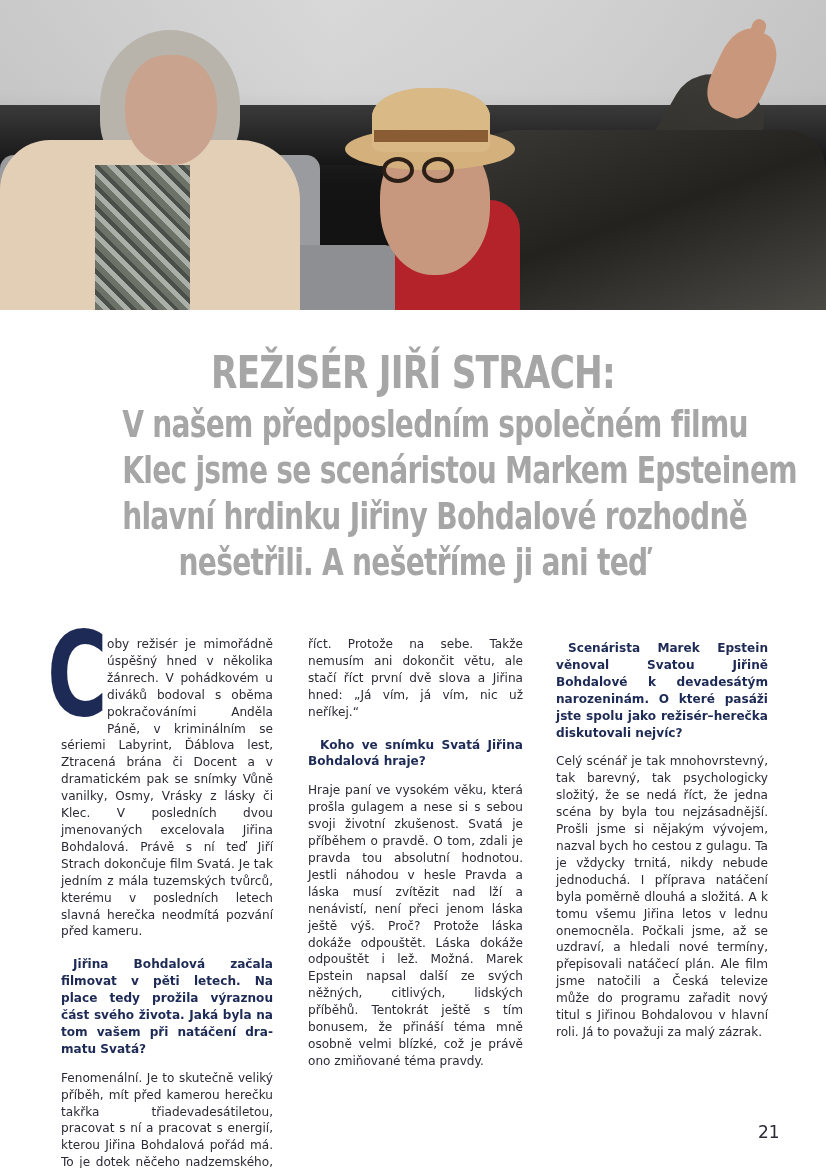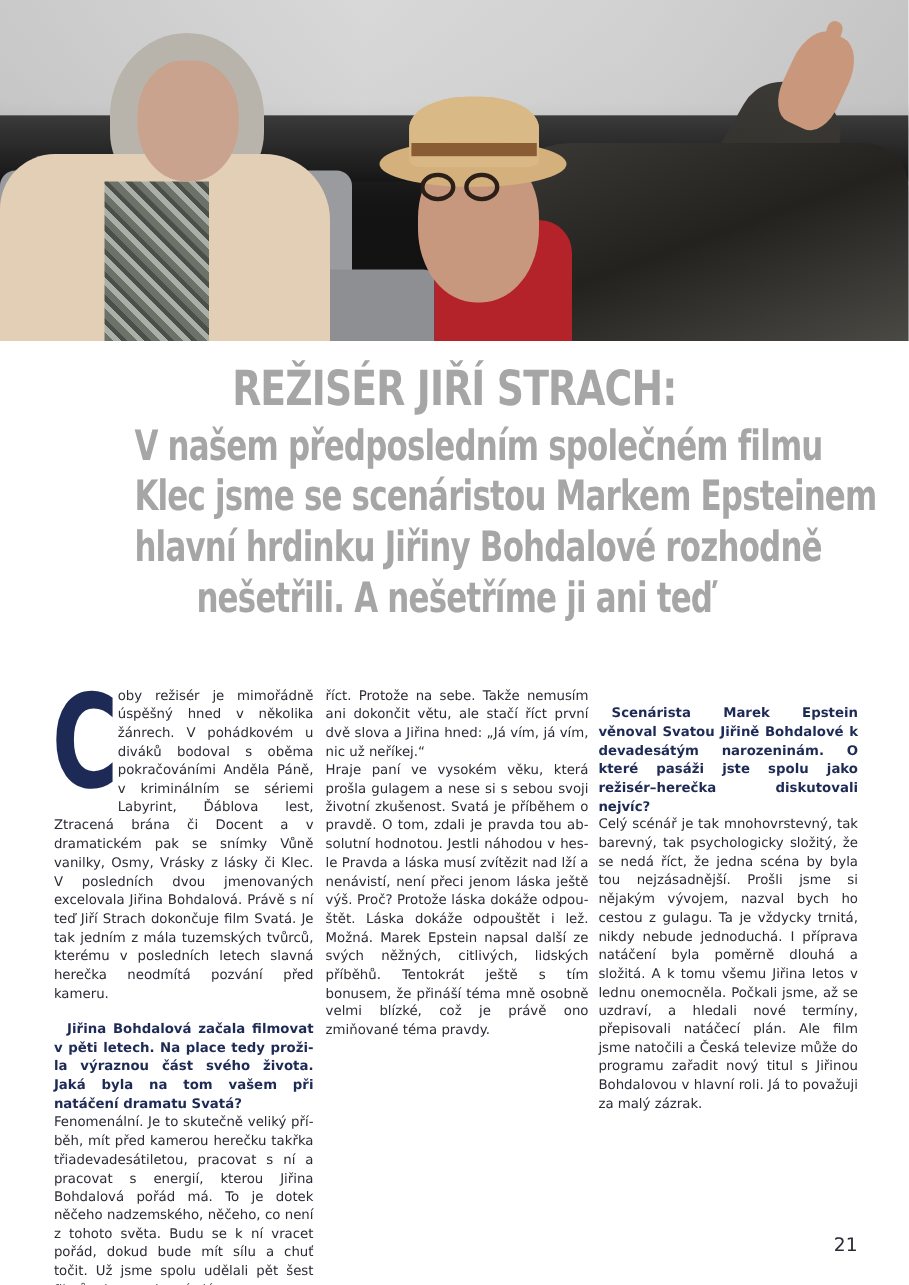--- a/index.html
+++ b/index.html
@@ -26,32 +26,32 @@
   .m-finger { position: absolute; left: 745px; top: 18px; width: 14px; height: 60px; background: #c9987c; border-radius: 8px; transform: rotate(18deg); }
   .m-hood { position: absolute; left: 395px; top: 200px; width: 125px; height: 110px; background: #b4232a; border-radius: 30px 30px 0 0; }
   .m-face { position: absolute; left: 380px; top: 135px; width: 110px; height: 140px; background: #c8987e; border-radius: 45% 45% 48% 48%; }
   .m-hat-brim { position: absolute; left: 345px; top: 128px; width: 170px; height: 42px; background: #d3b07c; border-radius: 50%; }
   .m-hat-crown { position: absolute; left: 372px; top: 88px; width: 118px; height: 64px; background: #d9b886; border-radius: 45% 45% 10% 10%; }
   .m-hat-band { position: absolute; left: 374px; top: 130px; width: 114px; height: 12px; background: #8a5c33; }
   .m-glasses { position: absolute; left: 378px; top: 157px; width: 80px; height: 28px; }
   .m-glasses span { position: absolute; top: 0; width: 32px; height: 26px; border: 4px solid #2b1f18; border-radius: 50%; box-sizing: border-box; }
 
   
-  .headline { position: absolute; left: 20px; top: 326px; width: 786px; text-align: center; color: #a6a6a6;
+  .headline { position: absolute; left: 20px; top: 345px; width: 786px; text-align: center; color: #a6a6a6;
               font-family: "DejaVu Sans", sans-serif; font-weight: bold; }
   .headline .h1 { font-size: 44px; line-height: 56px; letter-spacing: -1px; transform: scaleX(.78); transform-origin: center; display: block; }
   .headline .h2 { font-size: 38px; line-height: 46px; letter-spacing: -1px; display: block; transform: scaleX(.74); transform-origin: center; white-space: nowrap; }
 
   
   .col { position: absolute; top: 624px; width: 236px; font-family: "DejaVu Sans", sans-serif; font-size: 12.1px;
          line-height: 16.9px; color: #2b2b36; text-align: justify; hyphens: manual; }
   .col1 { left: 49px; }
   .col2 { left: 296px; width: 239px; }
   .col3 { left: 544px; width: 236px; }
-  .col p { margin: 0; }
+  .col p { margin: 12px; }
   .col .q { font-weight: bold; color: #1d2a55; text-indent: 12px; margin-top: 16px; }
   .col .q + p { margin-top: 0; }
   .dropcap { float: left; font-family: "DejaVu Sans", sans-serif; font-weight: bold; color: #1d2a55;
              font-size: 118px; line-height: 100px; height: 104px; width: 52px; margin: 0 8px 0 -2px;
              transform: scaleX(.7); transform-origin: left top; }
 
   .pagenum { position: absolute; left: 758px; top: 1122px; font-size: 17px; color: #2b2b36; font-family: "DejaVu Sans", sans-serif; }
 </style>
 </head>
 <body>
@@ -91,20 +91,21 @@
 
 <div class="col col1">
   <span class="dropcap">C</span>
   <p>oby režisér je mimořádně úspěšný hned v několika žánrech. V pohádkovém u diváků bodoval s oběma pokračováními Anděla Páně, v kriminálním se sériemi Labyrint, Ďáblova lest, Ztracená brána či Docent a v dramatic­kém pak se snímky Vůně vanilky, Osmy, Vrásky z lásky či Klec. V posledních dvou jmenovaných excelovala Jiřina Bohdalová. Právě s ní teď Jiří Strach do­končuje film Svatá. Je tak jedním z mála tuzemských tvůrců, kterému v posled­ních letech slavná herečka neodmítá pozvání před kameru.</p>
   <p class="q">Jiřina Bohdalová začala filmovat v pěti letech. Na place tedy proži­la výraznou část svého života. Jaká byla na tom vašem při natáčení dra­matu Svatá?</p>
   <p>Fenomenální. Je to skutečně veliký pří­běh, mít před kamerou herečku takřka třiadevadesátiletou, pracovat s ní a pra­covat s energií, kterou Jiřina Bohdalová pořád má. To je dotek něčeho nadzem­ského, něčeho, co není z tohoto světa. Budu se k ní vracet pořád, dokud bude mít sílu a chuť točit. Už jsme spolu udě­lali pět šest filmů a jsme sehraní, dá se</p>
 </div>
 
 <div class="col col2">
   <p>říct. Protože na sebe. Takže nemusím ani dokončit větu, ale stačí říct první dvě slova a Jiřina hned: „Já vím, já vím, nic už neříkej.“</p>
+  <p class="q">Koho ve snímku Svatá Jiřina Bohdalová hraje?</p>
   <p>Hraje paní ve vysokém věku, která prošla gulagem a nese si s sebou svo­ji životní zkušenost. Svatá je příběhem o pravdě. O tom, zdali je pravda tou ab­solutní hodnotou. Jestli náhodou v hes­le Pravda a láska musí zvítězit nad lží a nenávistí, není přeci jenom láska ještě výš. Proč? Protože láska dokáže odpou­štět. Láska dokáže odpouštět i lež. Mož­ná. Marek Epstein napsal další ze svých něžných, citlivých, lidských příběhů. Tentokrát ještě s tím bonusem, že při­náší téma mně osobně velmi blízké, což je právě ono zmiňované téma pravdy.</p>
 </div>
 
 <div class="col col3">
   <p class="q">Scenárista Marek Epstein věnoval Svatou Jiřině Bohdalové k devade­sátým narozeninám. O které pasáži jste spolu jako režisér–herečka dis­kutovali nejvíc?</p>
   <p>Celý scénář je tak mnohovrstevný, tak barevný, tak psychologicky složitý, že se nedá říct, že jedna scéna by byla tou nejzásadnější. Prošli jsme si nějakým vývojem, nazval bych ho cestou z gula­gu. Ta je vždycky trnitá, nikdy nebude jednoduchá. I příprava natáčení byla poměrně dlouhá a složitá. A k tomu všemu Jiřina letos v lednu onemocně­la. Počkali jsme, až se uzdraví, a hledali nové termíny, přepisovali natáčecí plán. Ale film jsme natočili a Česká televize může do programu zařadit nový titul s Jiřinou Bohdalovou v hlavní roli. Já to považuji za malý zázrak.</p>
 </div>
 
 <div class="pagenum">21</div>
 

